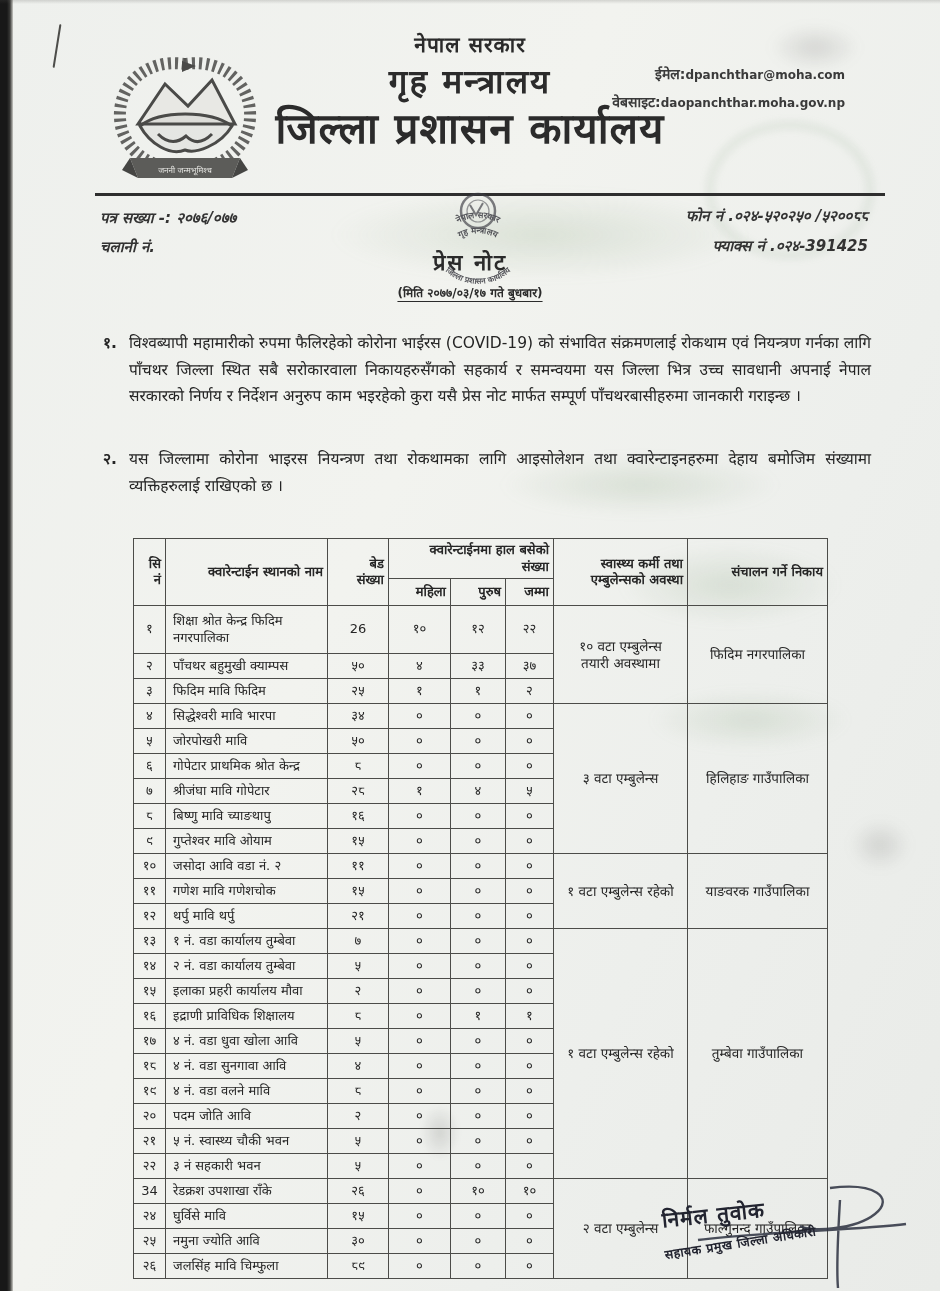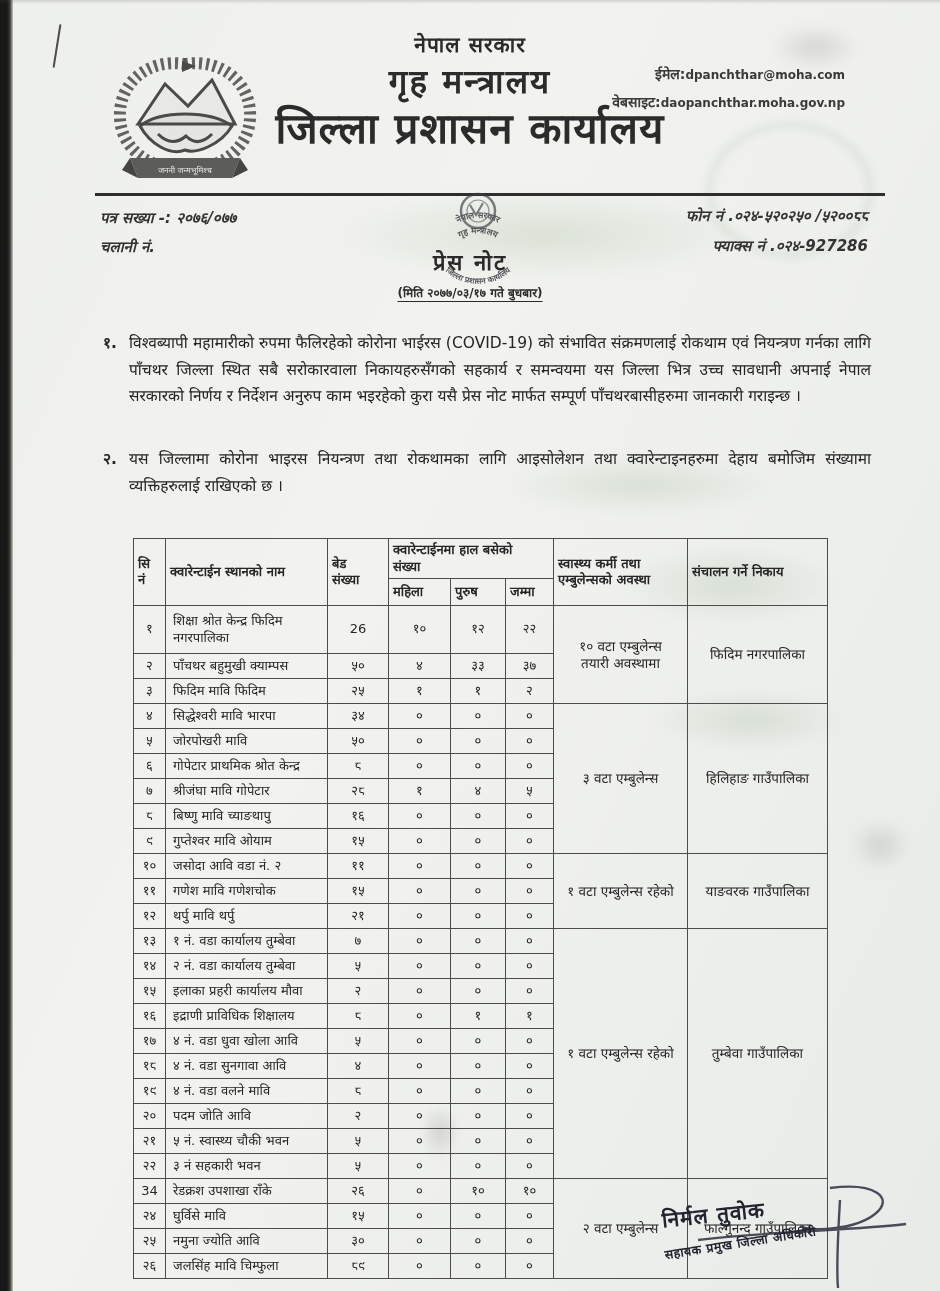--- a/index.html
+++ b/index.html
@@ -59,21 +59,21 @@
   .p1{top:330px;}
   .p2{top:446px;}
   .dehaya{position:absolute;left:170px;top:503px;width:600px;text-align:center;
     font-size:18px;font-weight:bold;text-decoration:underline;text-decoration-style:double;text-underline-offset:3px;}
 
   
   .qtable{position:absolute;left:133px;top:538px;width:694px;border-collapse:collapse;table-layout:fixed;
     font-size:13px;color:#262626;}
   .qtable td,.qtable th{border:1.4px solid #4c4c49;padding:1px 4px;vertical-align:middle;
     white-space:pre-line;font-weight:normal;line-height:1.25;}
-  .qtable th{font-weight:bold;text-align:left;}
+  .qtable th{font-weight:bold;text-align:right;}
   .qtable td.c{text-align:center;}
   .qtable td.name{text-align:left;padding-left:7px;}
   .qtable tbody tr{height:25px;}
   .qtable tbody tr.tall{height:48px;}
   .qtable thead tr.t1{height:40px;}
   .qtable thead tr.t2{height:27px;}
   .qtable td.merged{text-align:center;font-size:13.5px;}
 
   
   .sig{position:absolute;right:18px;top:1192px;width:260px;transform:rotate(-4deg);color:#222430;}
@@ -122,21 +122,21 @@
   </div>
   <div class="contact website">
     <span class="lbl">वेबसाइट:</span><span>daopanchthar.moha.gov.np</span>
   </div>
 
   <div class="head-rule"></div>
 
   <div class="meta m-letter">पत्र सख्या -: २०७६/०७७</div>
   <div class="meta m-chalani">चलानी नं.</div>
   <div class="meta m-phone">फोन नं .०२४-५२०२५० /५२००८८</div>
-  <div class="meta m-fax">फ्याक्स नं .०२४-927286</div>
+  <div class="meta m-fax">फ्याक्स नं .०२४-391425</div>
 
   <div class="press-note">प्रेस नोट</div>
   <svg class="round-stamp" viewBox="0 0 120 105">
     <defs>
       <path id="arcTop" d="M 20 62 A 42 42 0 0 1 100 62"></path>
       <path id="arcMid" d="M 24 74 A 38 38 0 0 1 96 74"></path>
       <path id="arcBot" d="M 16 70 A 48 48 0 0 0 104 70"></path>
     </defs>
     <circle cx="60" cy="26" r="17" fill="none" stroke="#3c3c44" stroke-width="2.5" opacity=".8"></circle>
     <path d="M52 20 l6 10 l7 -12" stroke="#3c3c44" stroke-width="2" fill="none" opacity=".8"></path>

